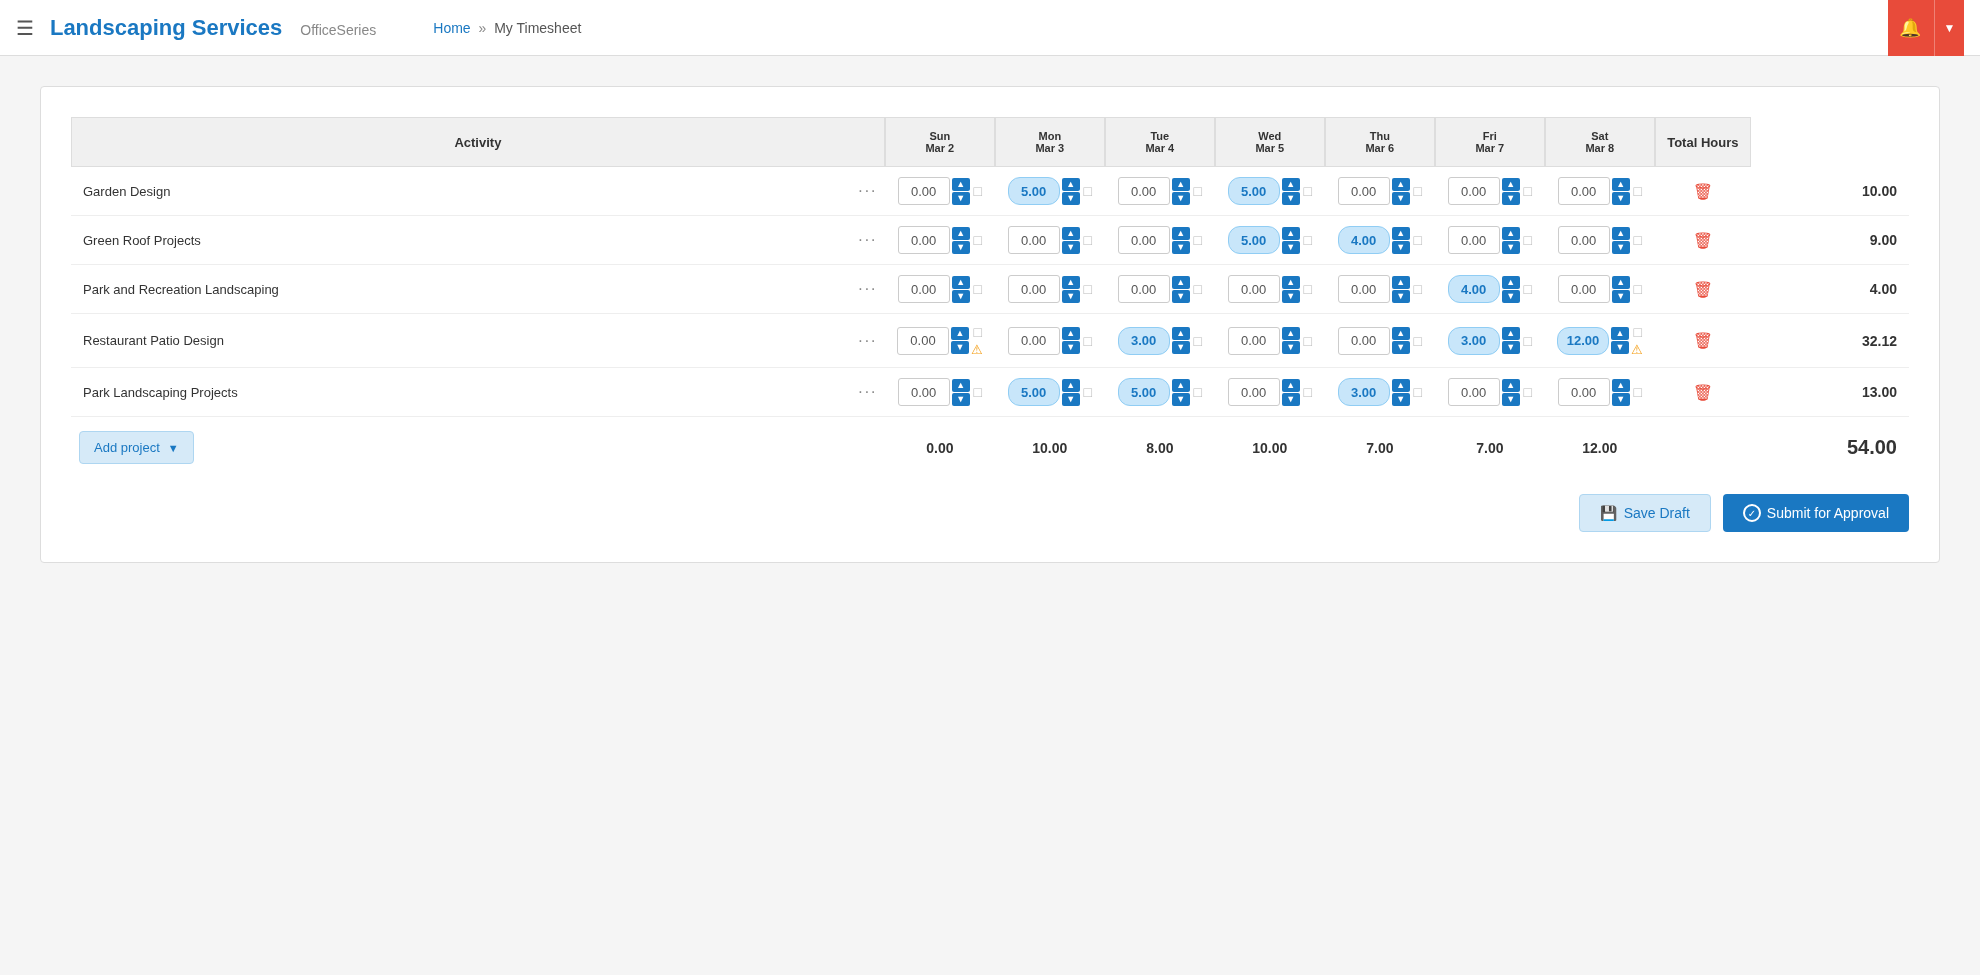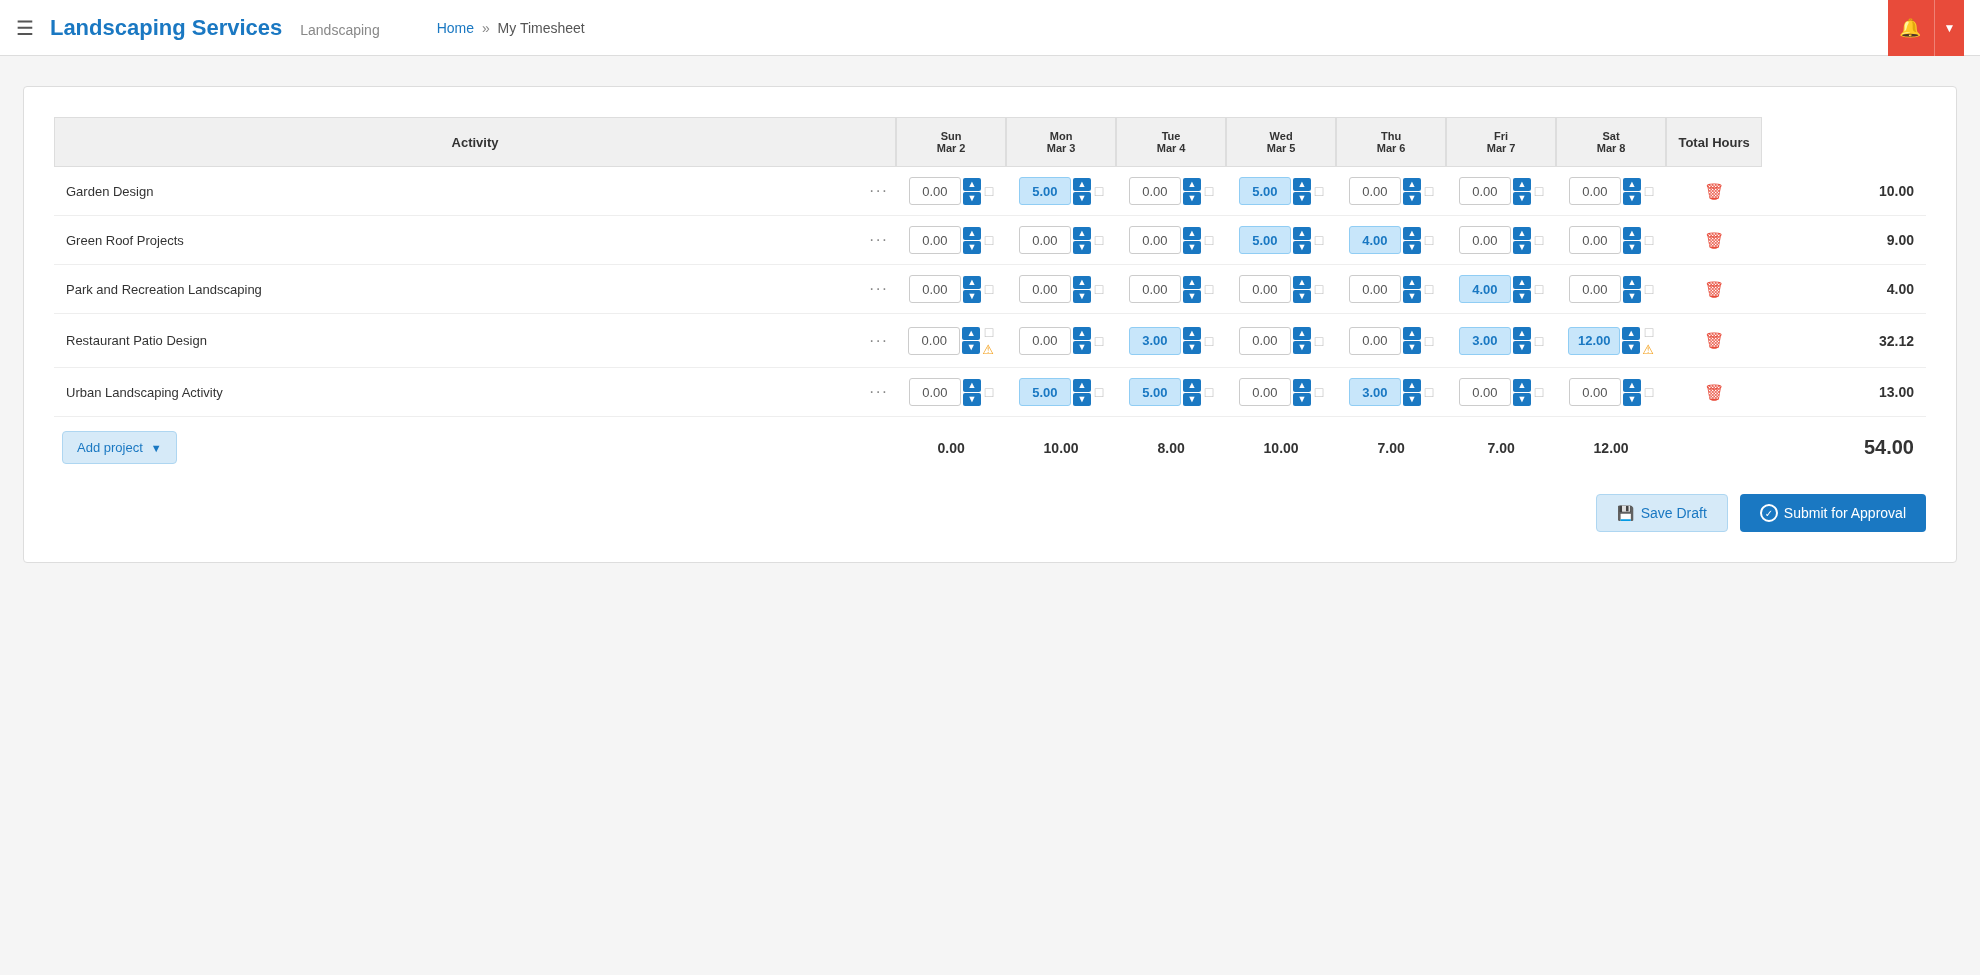--- a/index.html
+++ b/index.html
@@ -74,21 +74,21 @@
       color: white;
       font-size: 12px;
       cursor: pointer;
       display: flex;
       align-items: center;
       justify-content: center;
     }
 
     
     .main-content {
-      padding: 30px 23px;
+      padding: 30px 40px;
     }
     .card {
       background: #fff;
       border: 1px solid #ddd;
       border-radius: 4px;
       padding: 30px;
     }
 
     
     .timesheet-table {
@@ -159,20 +159,21 @@
       font-size: 13px;
       color: #555;
       background: #fff;
       padding: 0 2px;
     }
     .hour-input.filled {
       background: #c8e6fa;
       color: #1a78c2;
       font-weight: bold;
       border-color: #90cdf4;
+      border-radius: 12px;
     }
     .spinner-group {
       display: flex;
       flex-direction: column;
       gap: 1px;
     }
     .spin-btn {
       width: 18px;
       height: 13px;
       background: #1a78c2;
@@ -258,21 +259,21 @@
       cursor: pointer;
     }
   </style>
 </head>
 <body>
 
 <div class="header">
   <span class="header-menu-icon">☰</span>
   <div class="header-brand">
     <span class="header-title">Landscaping Services</span>
-    <span class="header-subtitle">Landscaping</span>
+    <span class="header-subtitle">OfficeSeries</span>
   </div>
   <div class="header-nav">
     <a>Home</a>
     <span class="sep">»</span>
     <span>My Timesheet</span>
   </div>
   <div class="header-actions">
     <button class="btn-bell">🔔</button>
     <button class="btn-dropdown-header">▼</button>
   </div>
@@ -600,21 +601,21 @@
                 <div style="display: flex; flex-direction: column; align-items: center; gap: 2px;">
                   <span class="note-icon">□</span>
                   <span class="warning-icon" style="color: rgb(243, 156, 18); font-size: 13px;">⚠</span>
                 </div>
               </div>
             </td>
             <td style="text-align: center; width: 30px;"><span class="delete-icon">🗑</span></td>
             <td class="total-td">32.12</td>
           </tr>
           <tr>
-            <td class="activity-td">Urban Landscaping Activity</td>
+            <td class="activity-td">Park Landscaping Projects</td>
             <td class="dots-td">···</td>
             <td class="day-td">
               <div class="hour-cell">
                 <input type="text" class="hour-input" value="0.00" style="">
                 <div class="spinner-group">
                   <button class="spin-btn">▲</button>
                   <button class="spin-btn">▼</button>
                 </div>
                 <span class="note-icon">□</span>
               </div>

